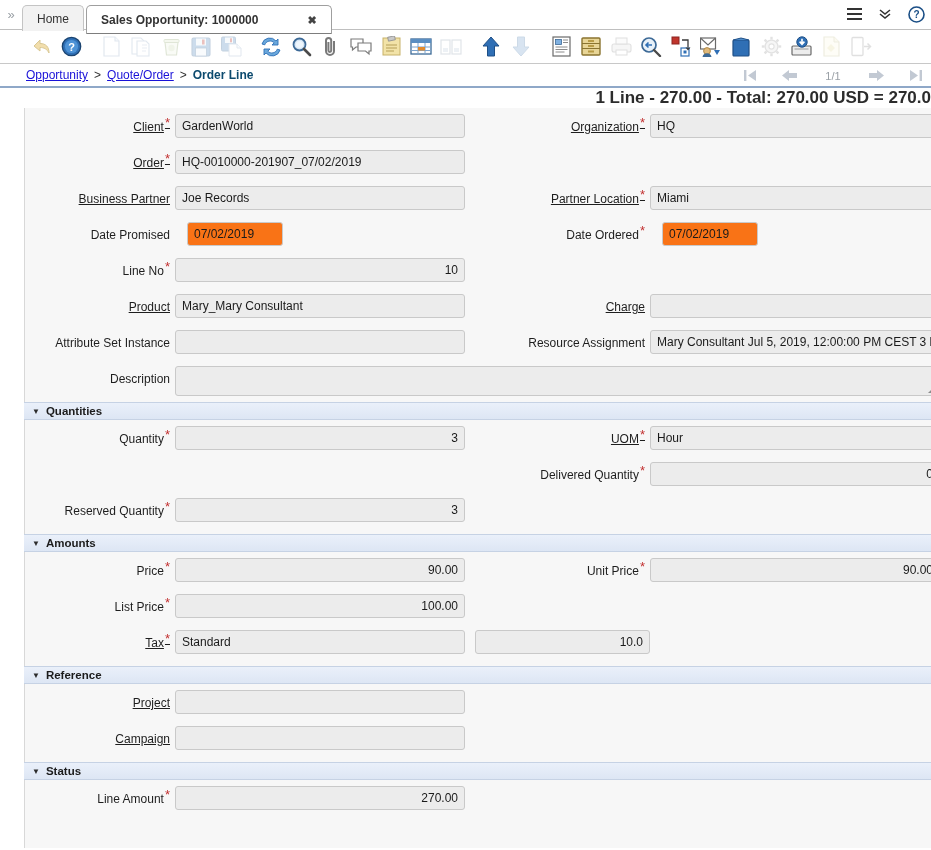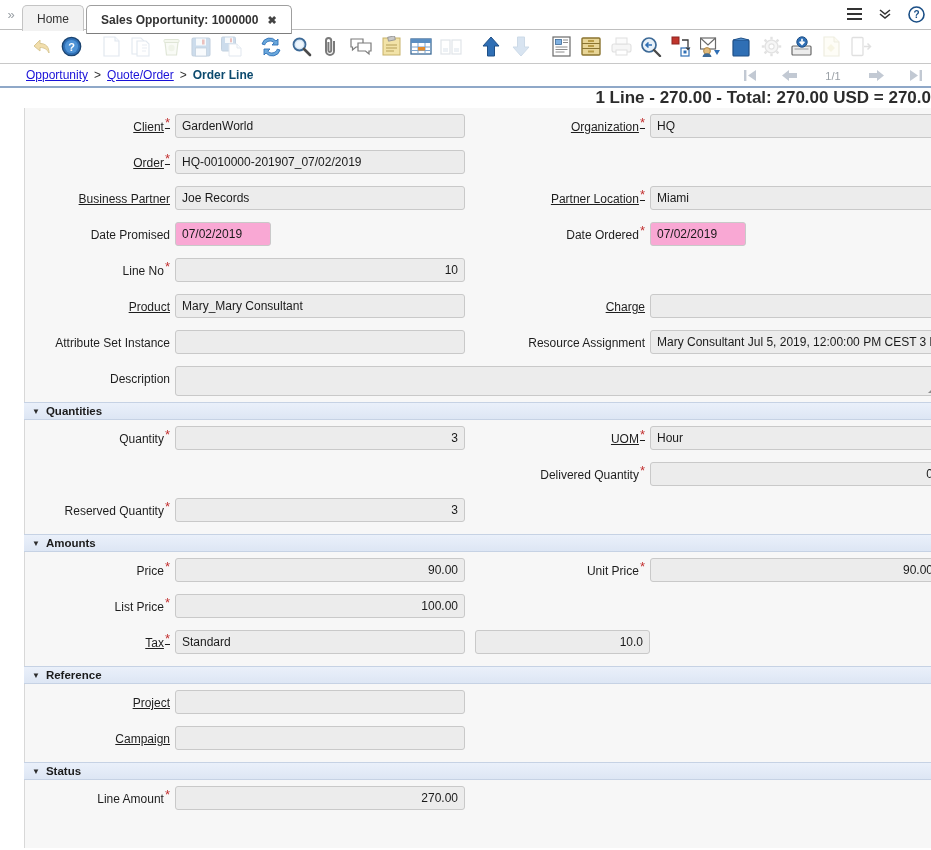--- a/index.html
+++ b/index.html
@@ -43,20 +43,21 @@
     white-space: nowrap;
   }
   .tab.active {
     height: 29px;
     background: #ffffff;
     font-weight: bold;
     border-color: #9f9f9f;
     position: relative;
     z-index: 2;
     box-shadow: 0 -1px 0 #7d7d7d inset;
+    gap: 40px;
   }
   .tab .closer {
     margin-left: 9px;
     font-size: 11px;
     color: #444;
     font-weight: bold;
   }
   .tab-right {
     margin-left: auto;
     display: flex; align-items: center;
@@ -190,21 +191,21 @@
     background: #ececec;
     color: #1a1a1a;
     font-size: 12px;
     font-family: "Liberation Sans", sans-serif;
     padding: 0 6px;
     line-height: 22px;
     overflow: hidden;
     white-space: nowrap;
     text-overflow: clip;
   }
-  .fld.editable { background: #f9a8d4; }
+  .fld.editable { background: #f97316; margin-left: 12px; }
   .fld.num { text-align: right; }
   .fld.date { width: 96px; }
   .desc-area {
     grid-column: 2 / 6;
     height: 36px;
   }
   .fld.textarea {
     height: 30px;
     position: relative;
     background: #ececec;

